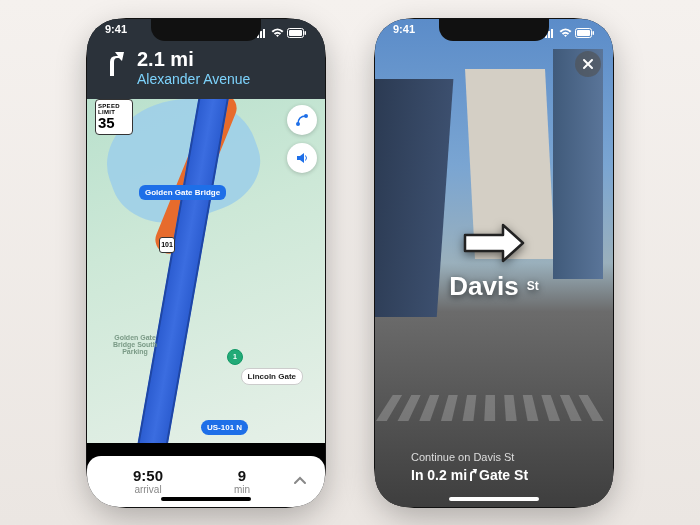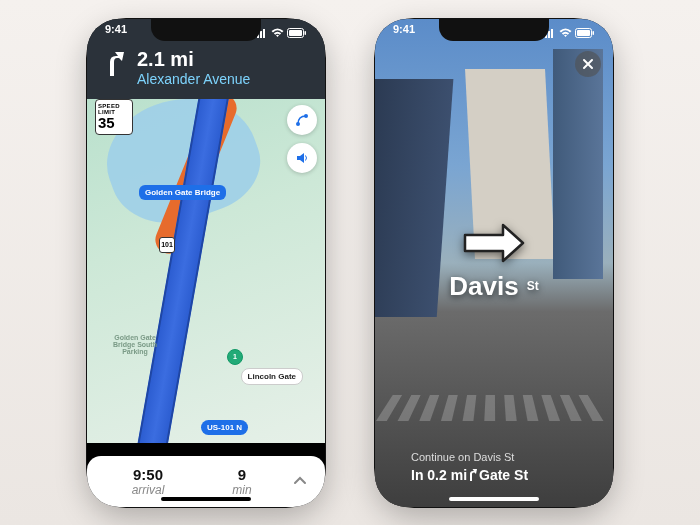--- a/index.html
+++ b/index.html
@@ -91,21 +91,21 @@
 
   .eta-bar {
     position:absolute; bottom:0; left:0; right:0; height:51px;
     background:#fff; z-index:30;
     border-top-left-radius:14px; border-top-right-radius:14px;
     display:flex; align-items:center; padding:0 14px;
     box-shadow: 0 -2px 10px rgba(0,0,0,.1);
   }
   .eta-col{flex:1; text-align:center;}
   .eta-col .v{font-size:15px; font-weight:600; color:#111;}
-  .eta-col .l{font-size:12px; color:#888;font-style:italic;}
+  .eta-col .l{font-size:10px; color:#888;}
   .eta-expand{width:22px; height:22px; display:flex; align-items:center; justify-content:center; color:#888;}
 
   
   .ar-view{
     position:absolute; inset:0;
     background: linear-gradient(180deg, #5b8cc9 0%, #7aa5d2 30%, #9ab0bc 50%, #6b6b6b 60%, #4e4e4e 100%);
   }
   .building-a{position:absolute; top:60px; left:-10px; width:80px; height:240px;
     background:linear-gradient(90deg,#2b3a52 0%,#3c4f6e 100%);
     transform: skewX(-4deg);}

